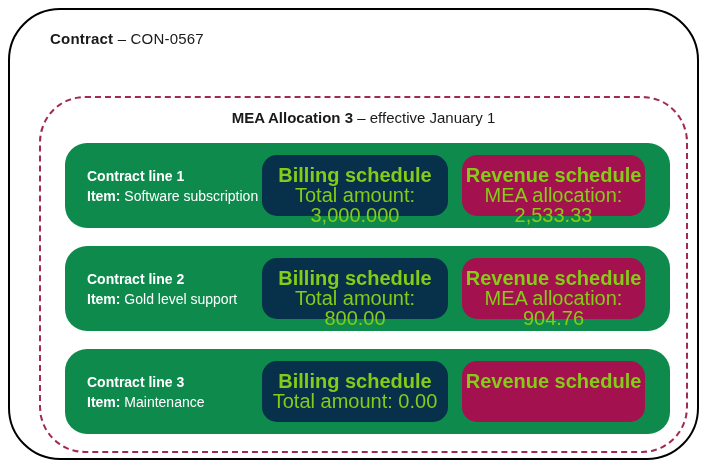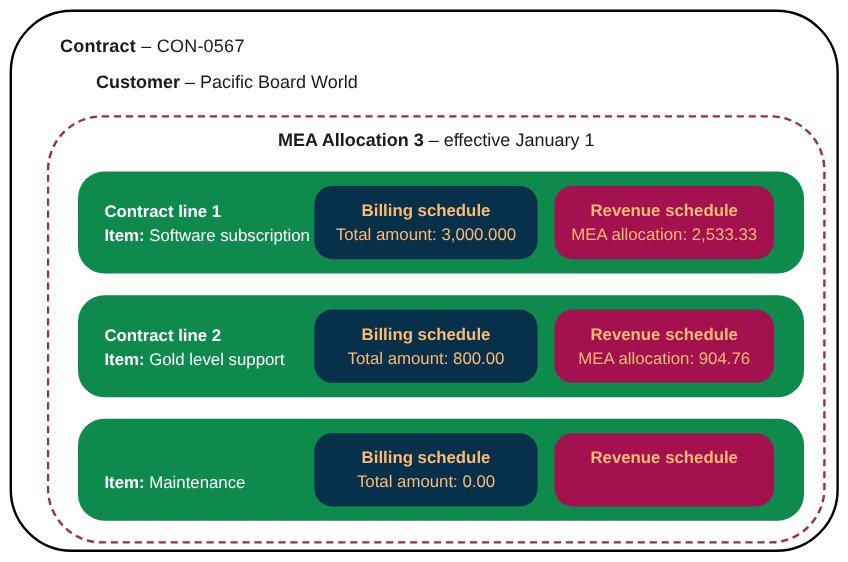--- a/index.html
+++ b/index.html
@@ -47,35 +47,34 @@
   .row-1 { top:45px; }
   .row-2 { top:148px; }
   .row-3 { top:251px; }
   .row-label {
     position:absolute; left:22px; top:50%;
     transform:translateY(-50%);
     font-size:14px; line-height:20px; white-space:pre;
   }
   .sched-box {
     position:absolute; top:12px; height:61px;
-    border-radius:15px; color:#fdba74;
-    text-align:center; font-size:14px; line-height:20px;
+    border-radius:15px; color:#84cc16;
+    text-align:center; font-size:20px; line-height:20px;
     padding-top:10px;
   }
   .billing-box { left:197px; width:186px; background:var(--navy, #07304A); }
   .revenue-box { left:397px; width:183px; background:var(--crimson, #A3124F); }
 </style>
 </head>
 <body>
 
 <div class="outer-box">
 
   <div class="contract-title"><span class="bold">Contract</span><span> – CON-0567</span></div>
 
-  <div class="customer-title"><span class="bold">Customer</span><span> – Pacific Board World</span></div>
 
   <div class="mea-box">
 
     <div class="mea-title"><span class="bold">MEA Allocation 3</span><span> – effective January 1</span></div>
 
     <div class="row row-1">
       <div class="row-label"><span class="bold">Contract line 1</span><br><span class="bold">Item:</span><span> Software subscription</span></div>
       <div class="sched-box billing-box">
         <div class="bold">Billing schedule</div>
         <div>Total amount: 3,000.000</div>
@@ -92,21 +91,21 @@
         <div class="bold">Billing schedule</div>
         <div>Total amount: 800.00</div>
       </div>
       <div class="sched-box revenue-box">
         <div class="bold">Revenue schedule</div>
         <div>MEA allocation: 904.76</div>
       </div>
     </div>
 
     <div class="row row-3">
-      <div class="row-label"><br><span class="bold">Item:</span><span> Maintenance</span></div>
+      <div class="row-label"><span class="bold">Contract line 3</span><br><span class="bold">Item:</span><span> Maintenance</span></div>
       <div class="sched-box billing-box">
         <div class="bold">Billing schedule</div>
         <div>Total amount: 0.00</div>
       </div>
       <div class="sched-box revenue-box">
         <div class="bold">Revenue schedule</div>
       </div>
     </div>
 
   </div>

